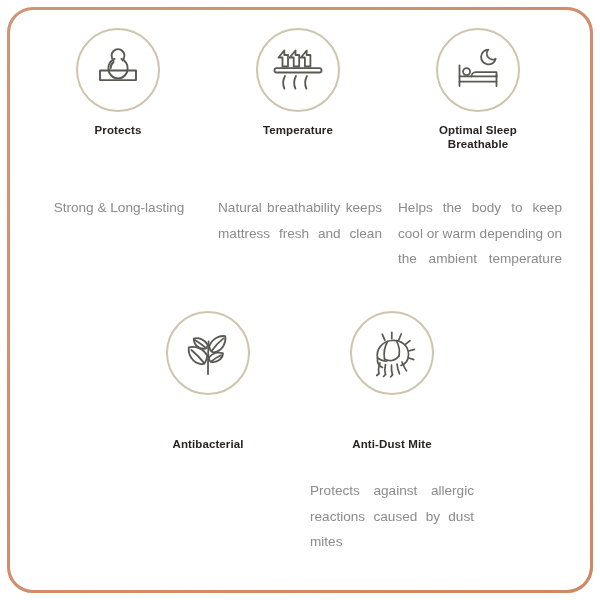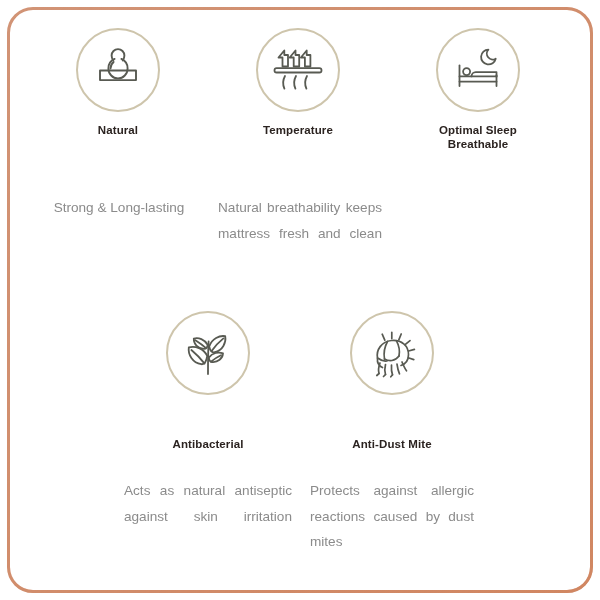--- a/index.html
+++ b/index.html
@@ -144,21 +144,21 @@
 
     <div class="feature" id="feat-durable">
       <div class="icon-circle">
         <svg width="60" height="60" viewBox="0 0 60 60" fill="none" stroke="#585a52" stroke-width="1.9" stroke-linecap="round" stroke-linejoin="round">
           <path d="M25.2 20.4c-1.1-1.6-1.6-3.2-1.6-4.8 0-3.6 2.9-6.5 6.4-6.5s6.4 2.9 6.4 6.5c0 1.6-.5 3.2-1.6 4.8"></path>
           <path d="M26.6 18.9c-3.6 1.6-6.2 5.2-6.2 9.5 0 5.6 4.3 10 9.6 10s9.6-4.4 9.6-10c0-4.3-2.6-7.9-6.2-9.5"></path>
           <path d="M25.6 21.9c-1.9 1.6-3.1 4-3.1 6.7"></path>
           <rect x="12" y="30.5" width="36" height="9.6"></rect>
         </svg>
       </div>
-      <div class="feature-label">Natural</div>
+      <div class="feature-label">Protects</div>
     </div>
 
     <div class="feature" id="feat-breathable">
       <div class="icon-circle">
         <svg width="58" height="58" viewBox="0 0 58 58" fill="none" stroke="#585a52" stroke-width="1.8" stroke-linecap="round" stroke-linejoin="round">
 
           <g>
             <path d="M13.5 25.5 V16.5 L9.5 16.5 L15.3 9.5 L15.3 14 L19 14 L19 25.5 Z"></path>
             <path d="M24.7 25.5 V16.5 L20.7 16.5 L26.5 9.5 L26.5 14 L30.2 14 L30.2 25.5 Z"></path>
             <path d="M35.9 25.5 V16.5 L31.9 16.5 L37.7 9.5 L37.7 14 L41.4 14 L41.4 25.5 Z"></path>
@@ -191,20 +191,21 @@
         </svg>
       </div>
       <div class="feature-label">Optimal Sleep
 Breathable</div>
     </div>
 
   </div>
 
   <div class="desc" id="desc-durable">Strong &amp; Long-lasting</div>
   <div class="desc" id="desc-breathable">Natural breathability keeps mattress fresh and clean</div>
+  <div class="desc" id="desc-sleep">Helps the body to keep cool or warm depending on the ambient temperature</div>
 
   <div class="row" id="row-bottom">
 
     <div class="feature" id="feat-antibacterial">
       <div class="icon-circle">
         <svg width="58" height="58" viewBox="0 0 58 58" fill="none" stroke="#585a52" stroke-width="1.8" stroke-linecap="round" stroke-linejoin="round">
 
           <path d="M29 50 C29 38 29 28 29.6 17.5"></path>
 
           <path d="M30.2 22.5 C33 14.5 40.5 11.2 46.2 12.2 C47.4 18.6 43.6 26.4 35.8 28.2 C32.8 28.9 31 26.4 30.2 22.5 Z"></path>
@@ -252,16 +253,15 @@
           <path d="M16 49.5 L13.8 51.5"></path>
           <path d="M22.5 50.5 L20.5 52.5"></path>
           <path d="M29.5 50.8 L27.8 52.8"></path>
         </svg>
       </div>
       <div class="feature-label">Anti-Dust Mite</div>
     </div>
 
   </div>
 
-  <div class="desc" id="desc-antibacterial">Acts as natural antiseptic against skin irritation</div>
   <div class="desc" id="desc-dustmite">Protects against allergic reactions caused by dust mites</div>
 
 </div>
 
 </body></html>

